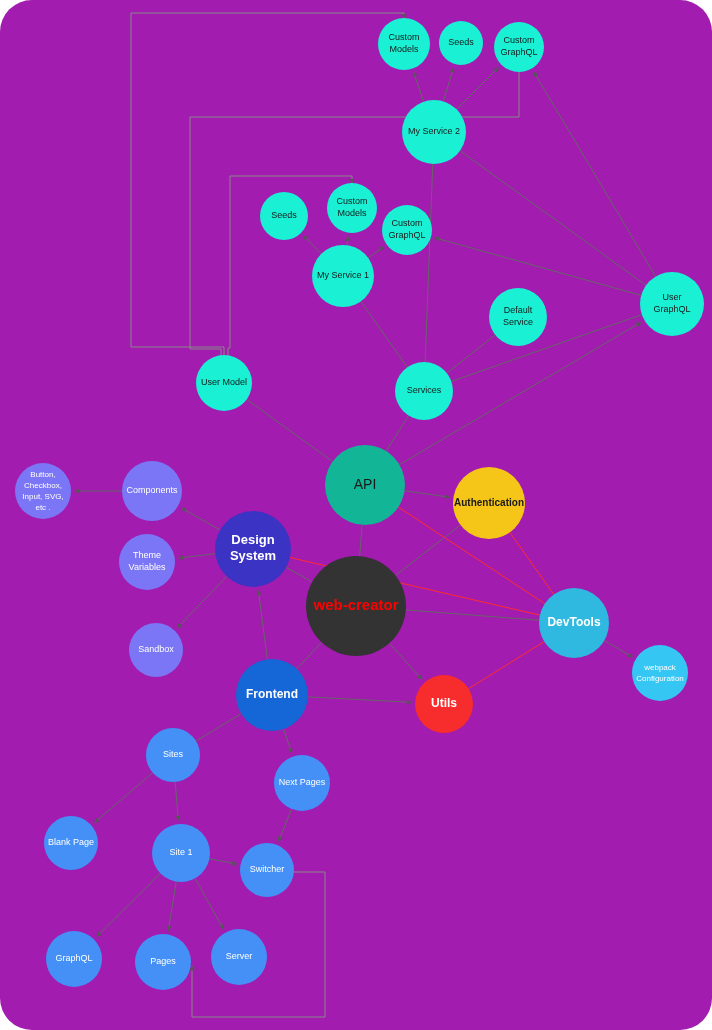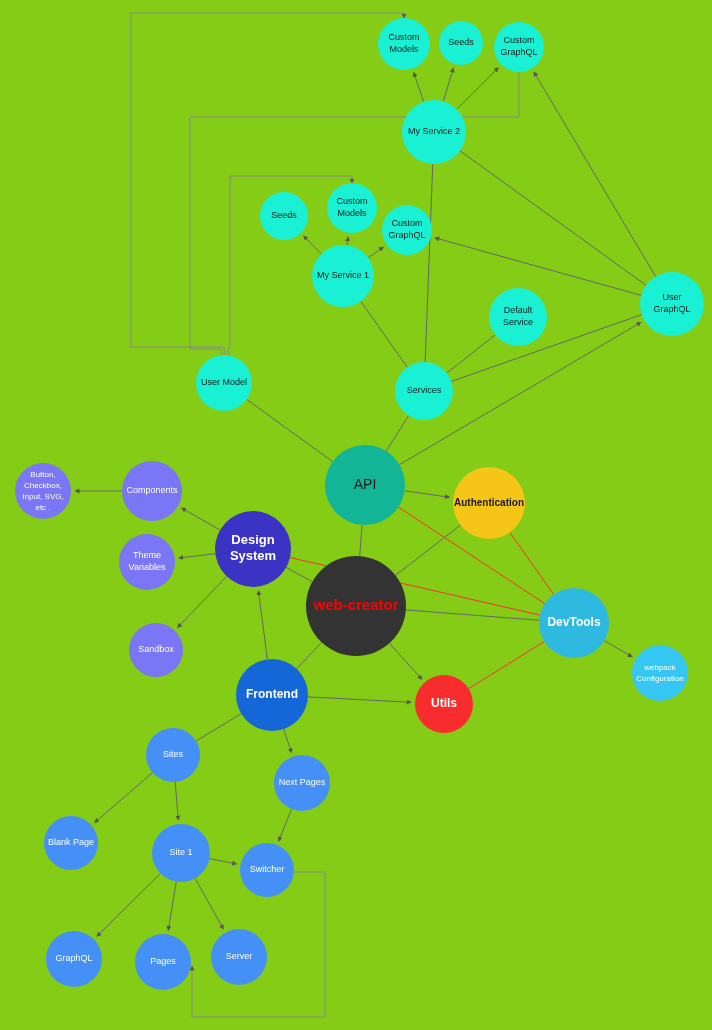--- a/index.html
+++ b/index.html
@@ -12,21 +12,22 @@
     width: 712px;
     height: 1030px;
     font-family: "Liberation Sans", sans-serif;
     overflow: hidden;
     position: relative;
   }
   #graph-root {
     position: relative;
     width: 712px;
     height: 1030px;
-    background: #84cc16;
+    background: #a21caf;
+    border-radius: 32px;
   }
   svg#graph-svg {
     position: absolute;
     top: 0;
     left: 0;
     width: 712px;
     height: 1030px;
     display: block;
   }
   .node-label {

